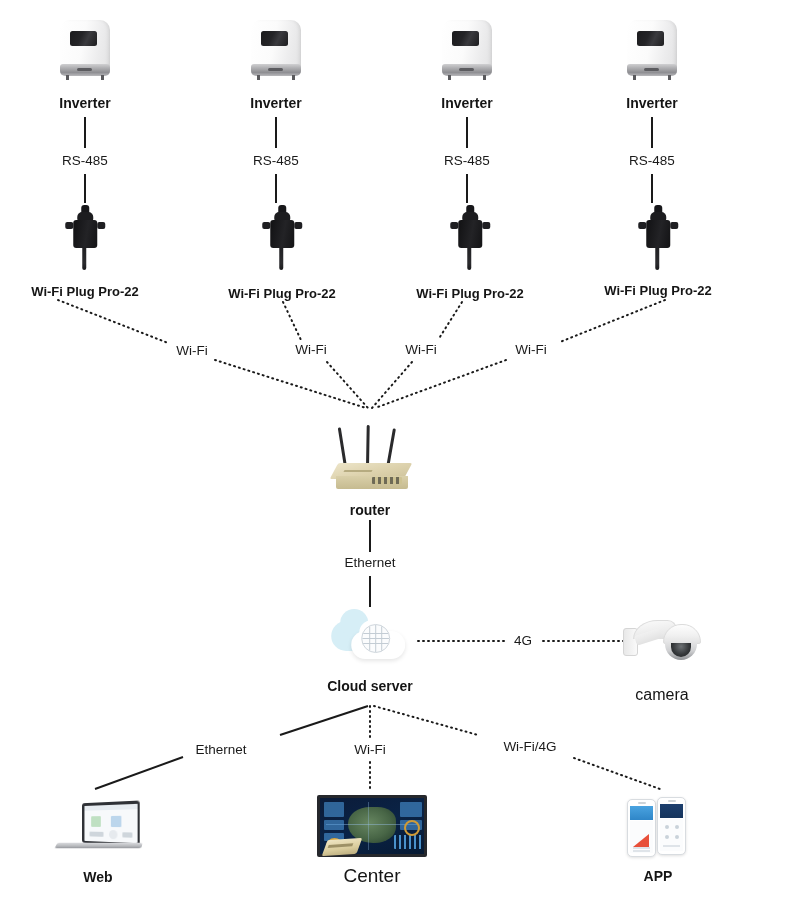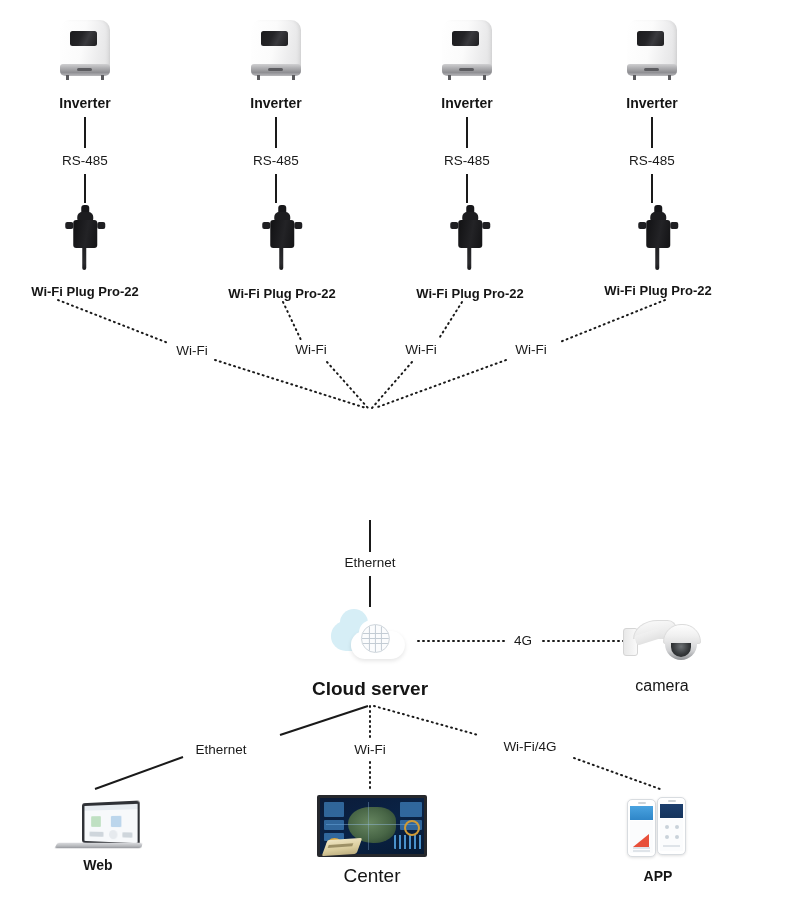--- a/index.html
+++ b/index.html
@@ -649,72 +649,84 @@
         <div class="plug-cable"></div>
     </div>
     <div class="lbl lbl-bold" style="font-size:13px; margin-top:13px;">Wi-Fi Plug Pro-22</div>
   </div>
 
   <div class="edge-label" style="left:192px; top:351px;">Wi-Fi</div>
   <div class="edge-label" style="left:311px; top:350px;">Wi-Fi</div>
   <div class="edge-label" style="left:421px; top:350px;">Wi-Fi</div>
   <div class="edge-label" style="left:531px; top:350px;">Wi-Fi</div>
 
+  <div class="node" style="left:370px; top:425px;">
+    <div class="router-ico">
+      <div class="ant a1"></div>
+        <div class="ant a2"></div>
+        <div class="ant a3"></div>
+      <div class="rt-top"></div>
+        <div class="rt-led"></div>
+      <div class="rt-front"></div>
+        <div class="rt-ports"></div>
+    </div>
+    <div class="lbl lbl-bold" style="font-size:14px; margin-top:6px;">router</div>
+  </div>
 
   <div class="edge-label" style="left:370px; top:563px;">Ethernet</div>
 
   <div class="node" style="left:370px; top:615px;">
     <div class="cloud-ico">
       <div class="cl-back"></div>
       <div class="cl-front"></div>
       <div class="cl-globe">
         <i class="gl-h1"></i>
           <i class="gl-h2"></i>
           <i class="gl-h3"></i>
         <i class="gl-v1"></i>
           <i class="gl-v2"></i>
           <i class="gl-v3"></i>
       </div>
     </div>
-    <div class="lbl lbl-bold" style="font-size:19px; margin-top:10px;">Cloud server</div>
+    <div class="lbl lbl-bold" style="font-size:14px; margin-top:10px;">Cloud server</div>
   </div>
 
   <div class="edge-label" style="left:523px; top:641px;">4G</div>
 
   <div class="node" style="left:662px; top:612px;">
     <div class="cam-ico">
       <div class="cam-plate"></div>
       <div class="cam-arm"></div>
       <div class="cam-arm2"></div>
       <div class="cam-dome-top"></div>
       <div class="cam-dome-bot"></div>
       <div class="cam-lens"></div>
     </div>
-    <div class="lbl" style="font-size:16px; margin-top:8px;">camera</div>
+    <div class="lbl" style="font-size:16px; margin-top:17px;">camera</div>
   </div>
 
   <div class="edge-label" style="left:221px; top:750px;">Ethernet</div>
   <div class="edge-label" style="left:370px; top:750px;">Wi-Fi</div>
   <div class="edge-label" style="left:530px; top:747px;">Wi-Fi/4G</div>
 
   <div class="node" style="left:98px; top:800px;">
     <div class="laptop-ico">
       <div class="lp-lid">
         <div class="lp-screen">
           <div class="lp-bar"></div>
           <div class="lp-chip lp-g1"></div>
           <div class="lp-chip lp-g2"></div>
           <div class="lp-chip lp-g3"></div>
           <div class="lp-chip lp-g4"></div>
           <div class="lp-chip lp-g5"></div>
         </div>
       </div>
       <div class="lp-base"></div>
     </div>
-    <div class="lbl lbl-bold" style="font-size:14px; ">Web</div>
+    <div class="lbl lbl-bold" style="font-size:14px; margin-top:12px;">Web</div>
   </div>
 
   <div class="node" style="left:658px; top:797px;">
     <div class="app-ico">
       <div class="ph left">
         <div class="ph-notch"></div>
         <div class="ph-hdr"></div>
         <div class="ph-body">
           <div class="ph-chart"></div>
           <div class="ph-line" style="top:26px;"></div>

